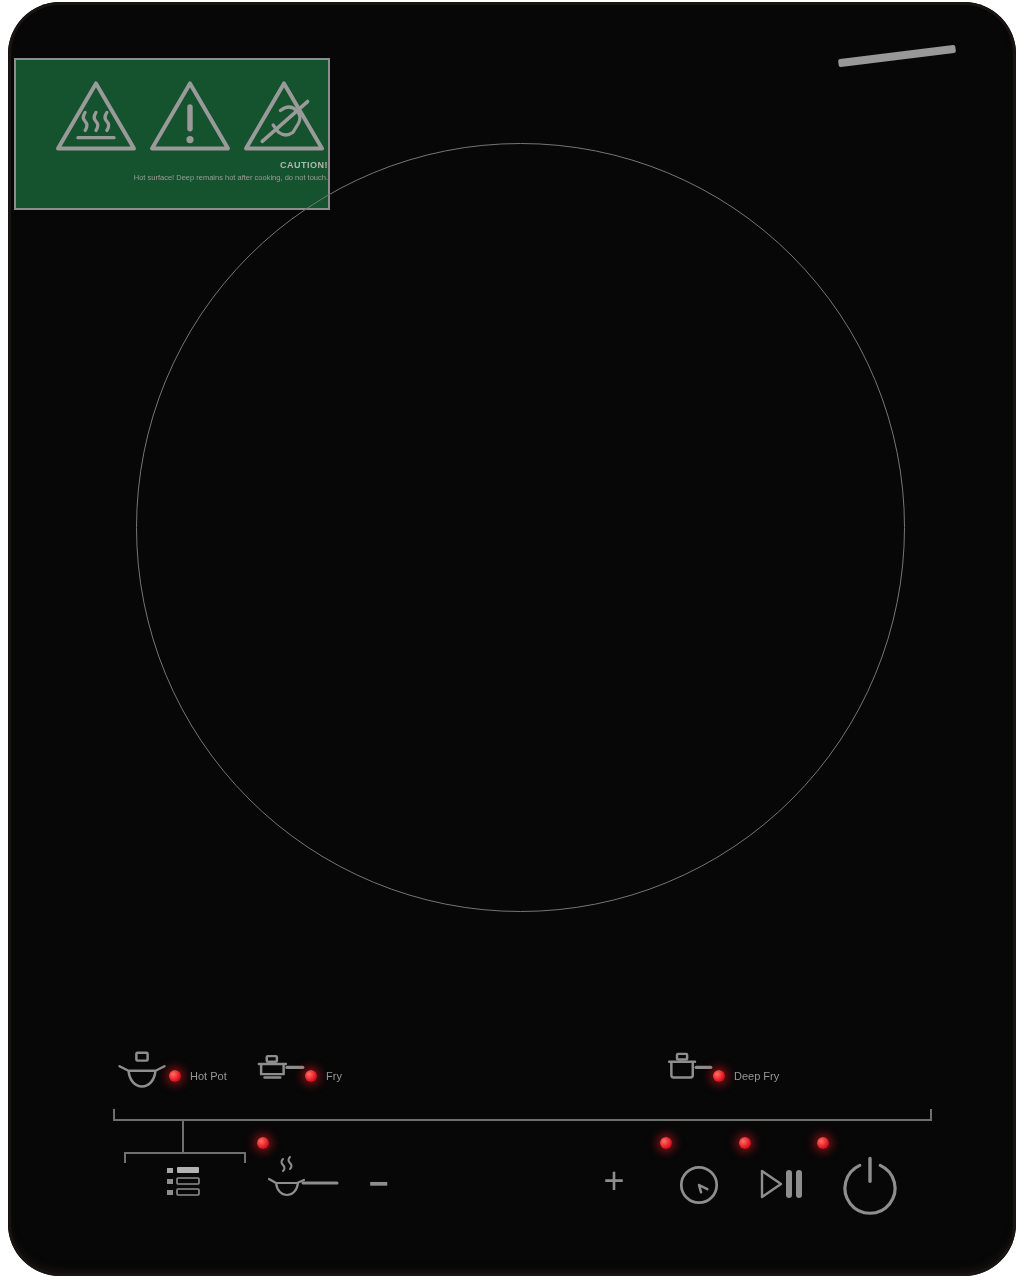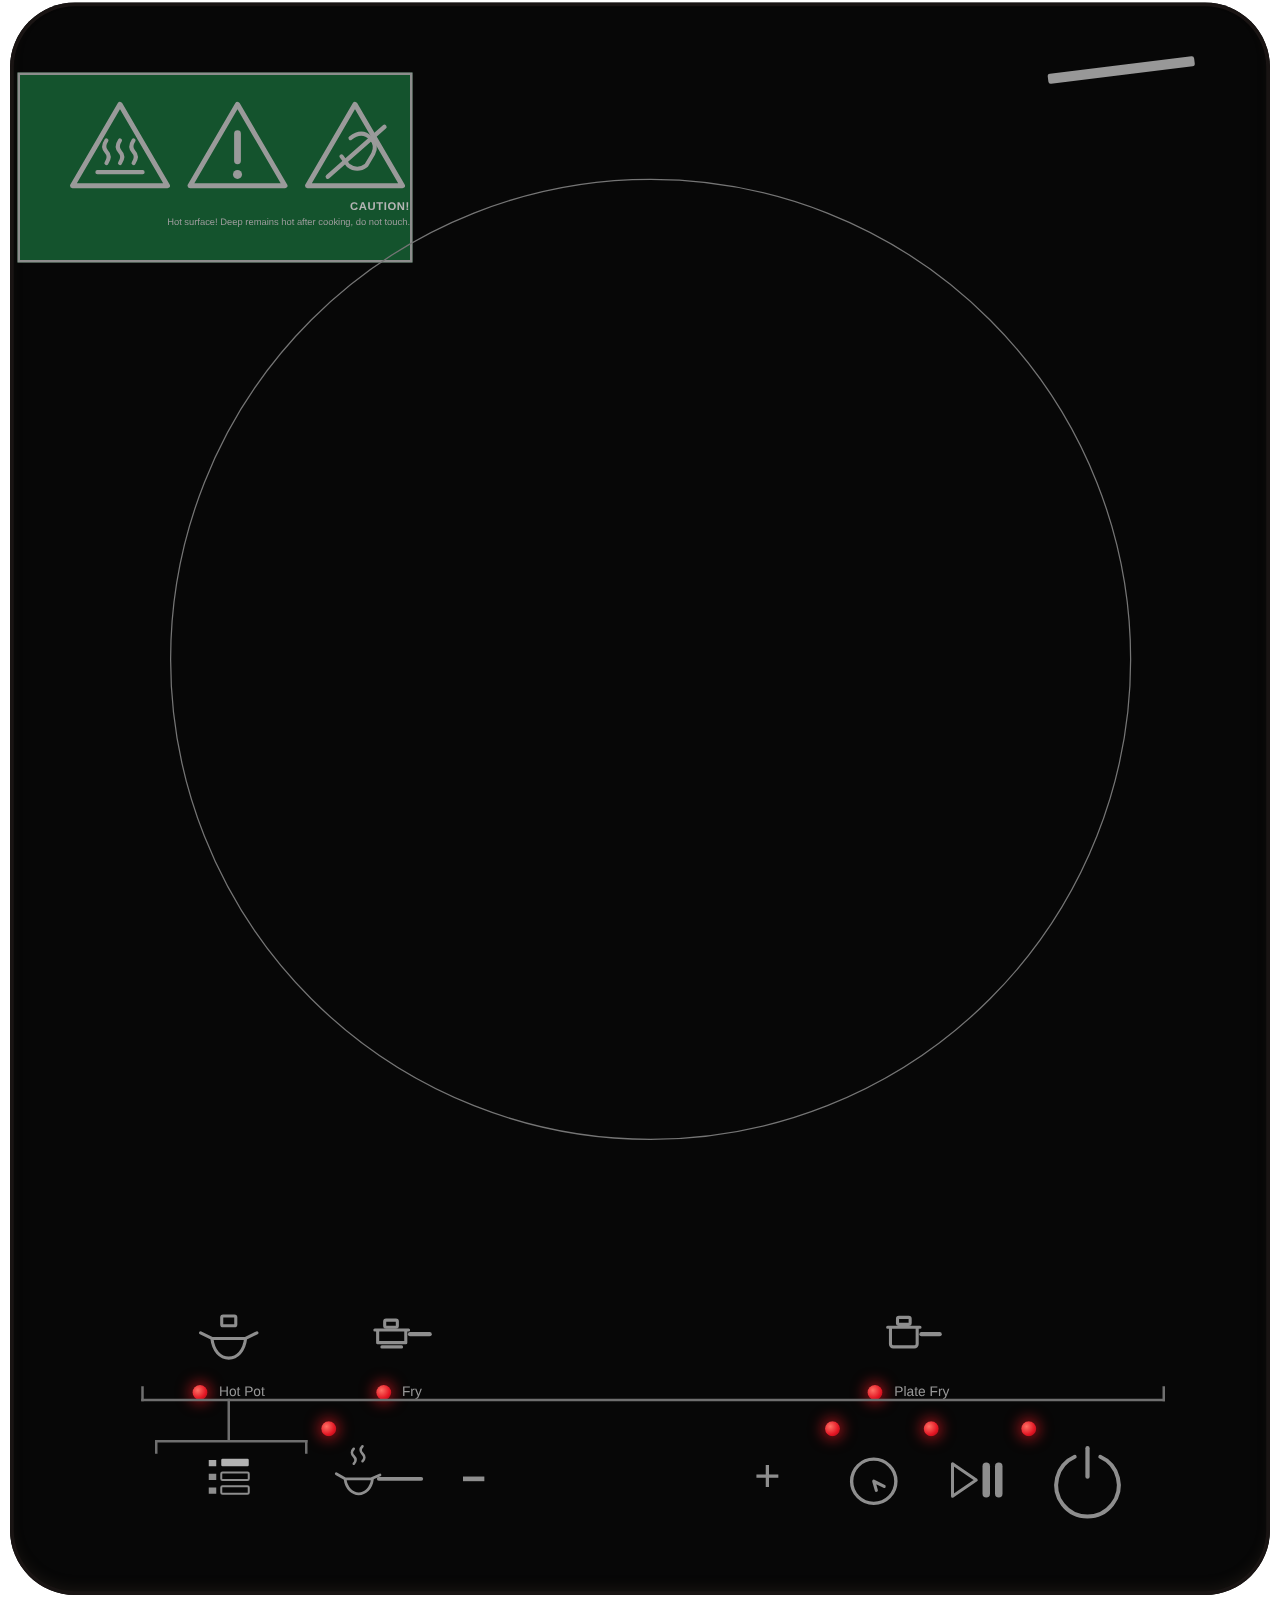--- a/index.html
+++ b/index.html
@@ -16,21 +16,21 @@
   .warn-text{color:#9b9b9b;font-size:7.5px;margin-top:3px;white-space:nowrap;}
   
   .logo{position:absolute;left:828px;top:42px;width:130px;}
   .logo-text{color:#a6a6a6;font-size:50px;font-weight:bold;letter-spacing:-1px;line-height:1;}
   .logo-underline{width:118px;height:8px;background:#989898;margin-top:8px;margin-left:2px;
                   transform:rotate(-7deg);border-radius:2px;}
   
   .zone{position:absolute;left:128px;top:141px;width:767px;height:767px;border-radius:50%;
         border:1.6px solid #757575;}
   
-  .fn{position:absolute;width:136px;top:1042px;display:flex;flex-direction:column;align-items:center;}
+  .fn{position:absolute;width:136px;top:1042px;display:flex;flex-direction:row;align-items:center;}
   .fn .iconwrap{height:56px;display:flex;align-items:flex-end;justify-content:center;}
   .fn .ledrow{display:flex;align-items:center;gap:9px;margin-top:8px;}
   .led{width:12px;height:12px;border-radius:50%;
        background:radial-gradient(circle at 35% 35%, #ff7064, #e31523 60%, #8c0a12);
        box-shadow:0 0 10px 3px rgba(235,25,35,.55);}
   .fn-label{color:#979797;font-size:11px;}
   .icon-gray{stroke:#8e8e8e;fill:none;stroke-width:2.2;stroke-linecap:round;stroke-linejoin:round;}
   
   .hline{position:absolute;left:105px;top:1107px;width:815px;height:10px;
          border-left:2px solid #6f6f6f;border-right:2px solid #6f6f6f;border-bottom:2px solid #6f6f6f;}
@@ -109,21 +109,21 @@
     <div class="fn" style="left:651px;">
       <div class="iconwrap">
         <svg width="54" height="54" viewBox="0 0 48 48">
           <rect class="icon-gray" x="16" y="7" width="9" height="5" rx="1"></rect>
           <path class="icon-gray" d="M9 14 H32 M11 14 V26 a2 2 0 0 0 2 2 H28 a2 2 0 0 0 2 -2 V14"></path>
           <path class="icon-gray" style="stroke-width:3" d="M33 19 H46"></path>
         </svg>
       </div>
       <div class="ledrow">
         <span class="led"></span>
-        <span class="fn-label">Plate Fry</span>
+        <span class="fn-label">Deep Fry</span>
       </div>
     </div>
 
 
     <div class="hline"></div>
     <div class="vdrop"></div>
     <div class="bracket"></div>
 
     <div class="btn" style="left:146px;top:1152px;width:60px;height:56px;">
       <svg width="48" height="44" viewBox="0 0 48 44">

